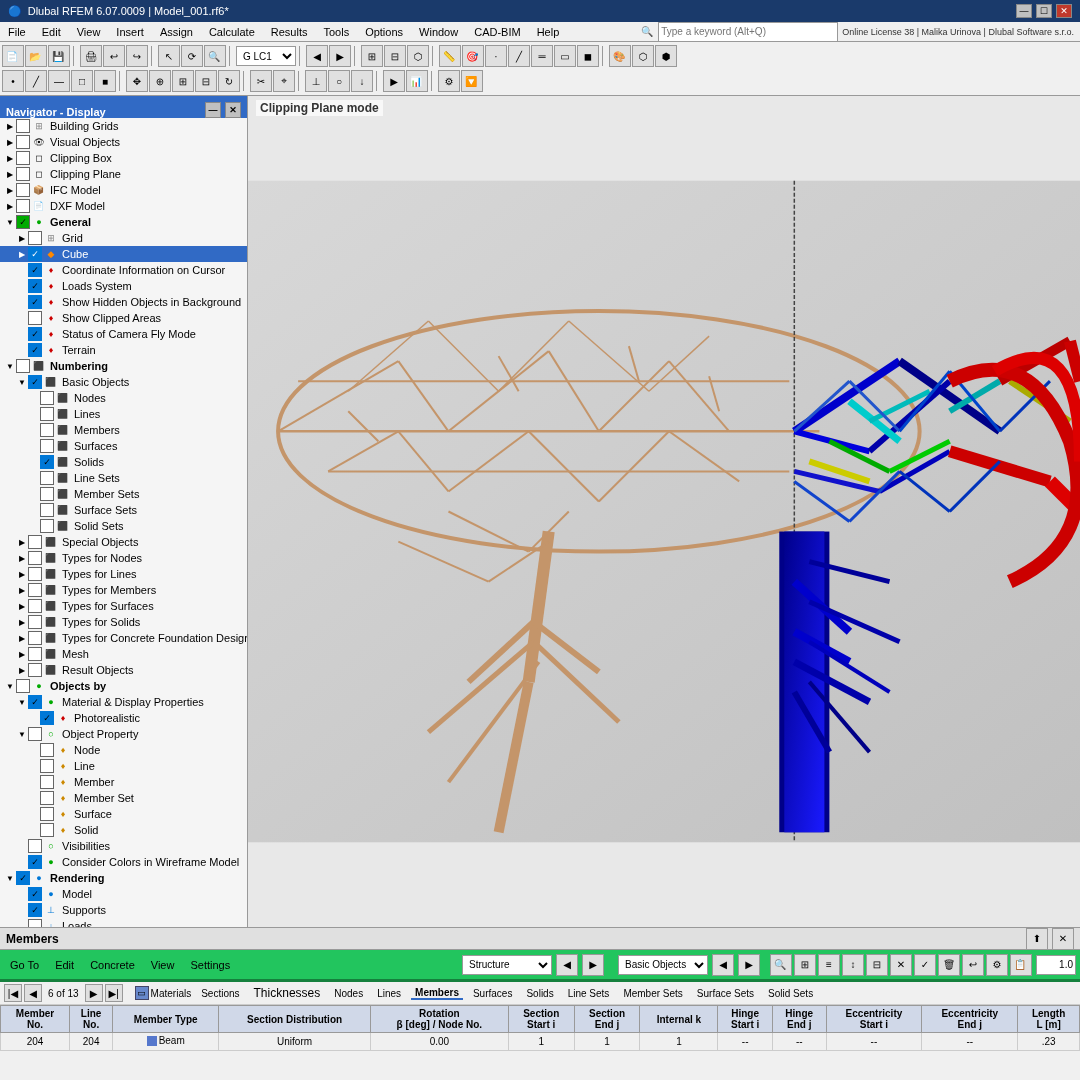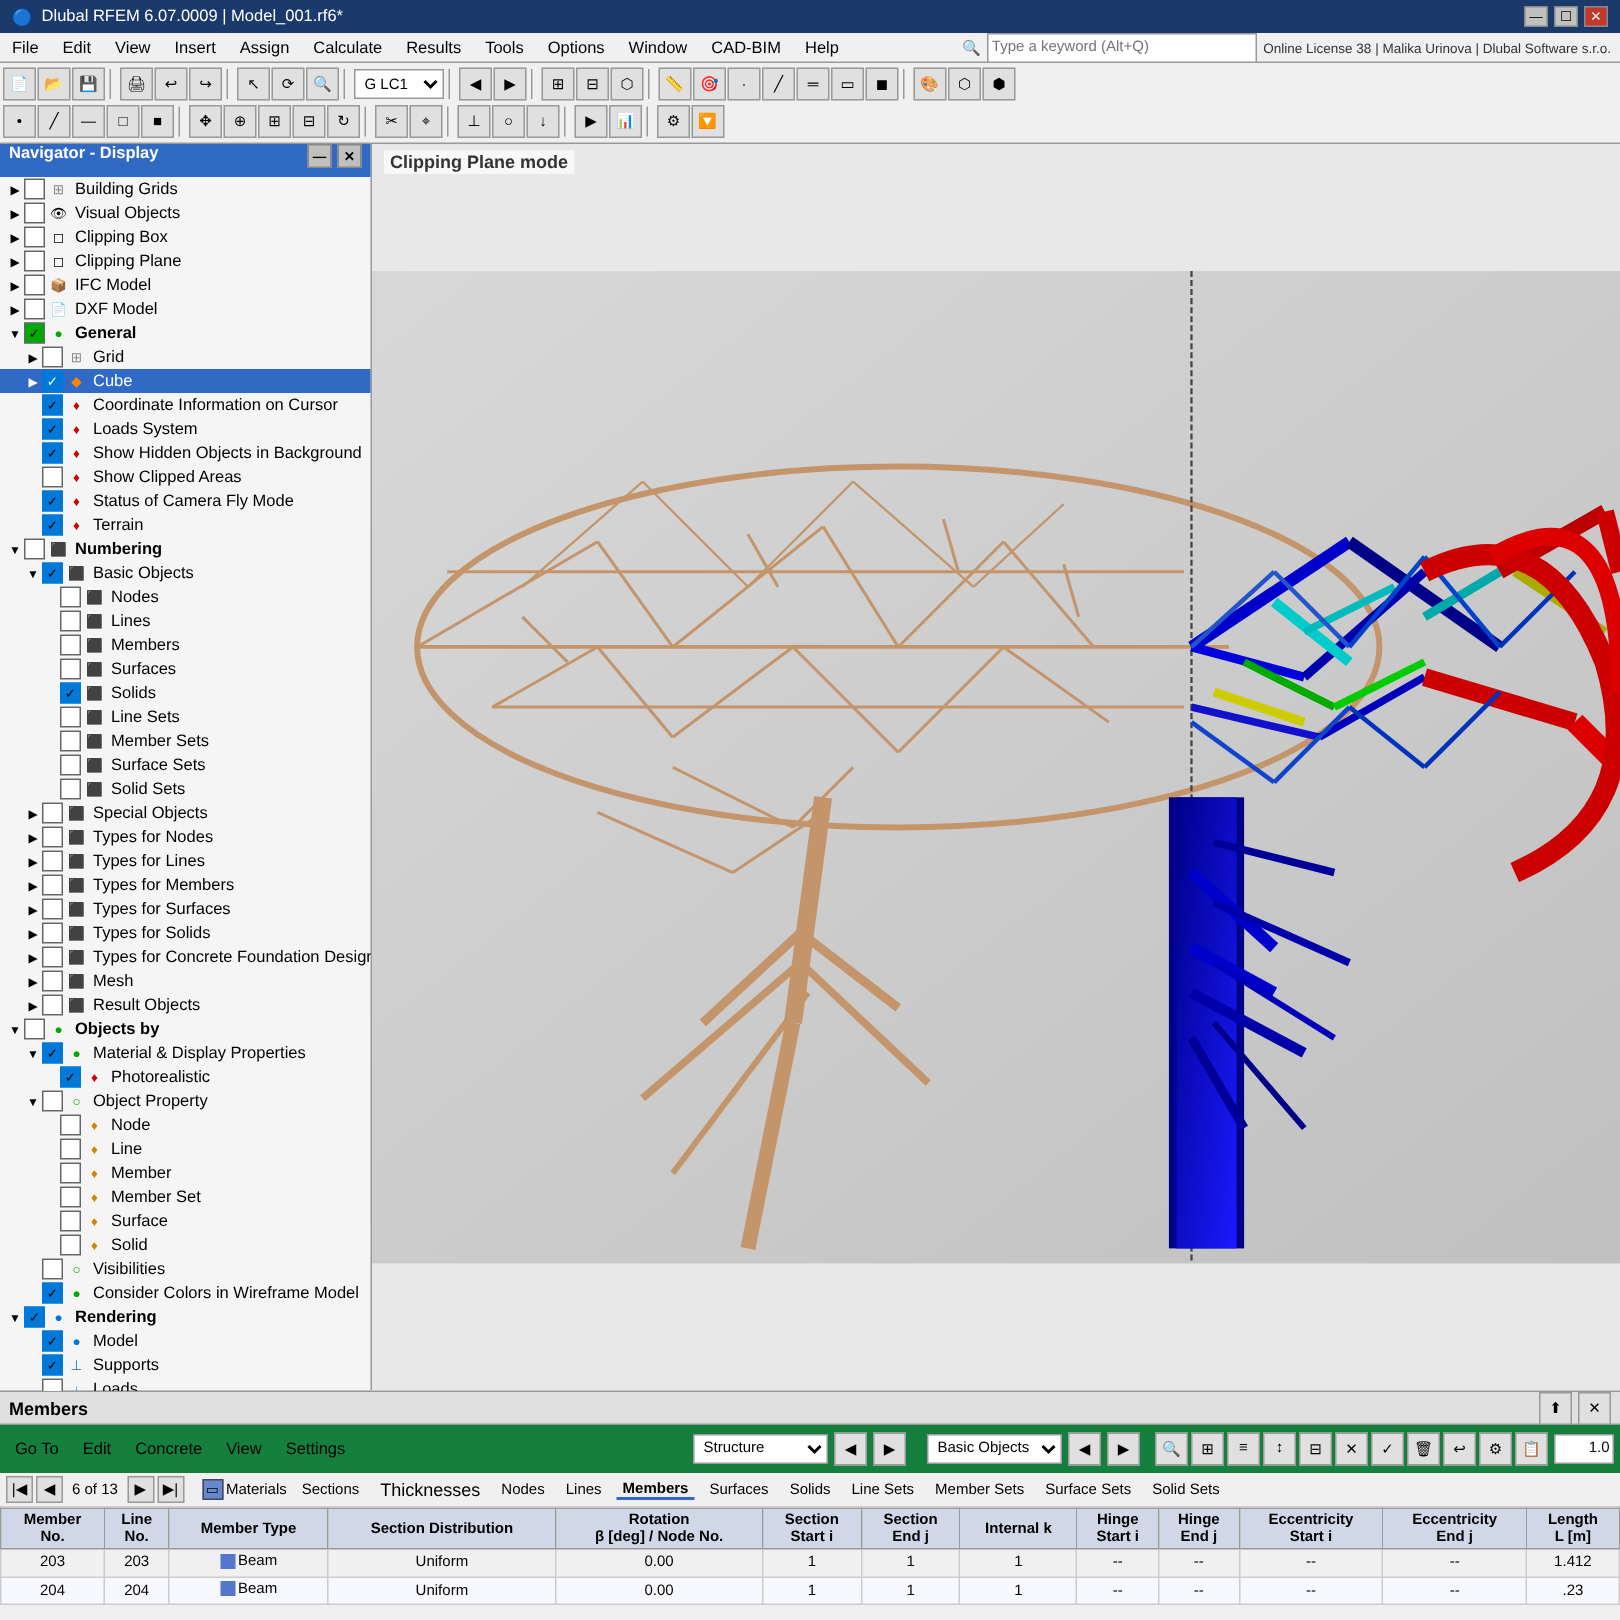--- a/index.html
+++ b/index.html
@@ -21,21 +21,21 @@
     .tb-btn { width: 22px; height: 22px; background: #e0e0e0; border: 1px solid #999; display: flex; align-items: center; justify-content: center; cursor: pointer; font-size: 10px; flex-shrink: 0; }
     .tb-sep { width: 4px; height: 20px; border-left: 1px solid #999; margin: 0 2px; flex-shrink: 0; }
     .tb-combo { height: 20px; background: #fff; border: 1px solid #999; padding: 0 2px; font-size: 10px; min-width: 40px; }
     
     
     .main-area { display: flex; flex-direction: column; height: calc(1080px - 22px - 20px - 52px); }
     .content-area { display: flex; flex: 1; overflow: hidden; }
     
     
     .navigator { width: 248px; height: 100%; background: #f5f5f5; border-right: 1px solid #999; display: flex; flex-direction: column; flex-shrink: 0; }
-    .navigator-header { height: 22px; background: #316ac5; color: #fff; display: flex; align-items: flex-start; justify-content: space-between; padding: 0 6px; font-size: 11px; font-weight: bold; }
+    .navigator-header { height: 22px; background: #316ac5; color: #fff; display: flex; align-items: flex-end; justify-content: space-between; padding: 0 6px; font-size: 11px; font-weight: bold; }
     .navigator-header-right { display: flex; gap: 4px; }
     .nav-header-btn { width: 16px; height: 16px; background: #c0c0c0; border: 1px solid #888; display: flex; align-items: center; justify-content: center; cursor: pointer; font-size: 9px; color: #000; }
     .navigator-tree { flex: 1; overflow-y: auto; overflow-x: hidden; }
     .tree-item { display: flex; align-items: center; height: 16px; cursor: pointer; padding-left: 4px; white-space: nowrap; }
     .tree-item.selected { background: #316ac5; color: #fff; }
     .tree-expand { width: 12px; height: 16px; display: flex; align-items: center; justify-content: center; font-size: 8px; flex-shrink: 0; }
     .tree-checkbox { width: 14px; height: 14px; border: 1px solid #666; background: #fff; flex-shrink: 0; display: flex; align-items: center; justify-content: center; font-size: 9px; }
     .tree-checkbox.checked::after { content: '✓'; }
     .tree-icon { width: 14px; height: 14px; flex-shrink: 0; margin: 0 2px; display: flex; align-items: center; justify-content: center; font-size: 9px; }
     .tree-label { font-size: 11px; margin-left: 2px; }
@@ -45,21 +45,21 @@
     
     
     .viewport { flex: 1; position: relative; background: #e8e8e8; overflow: hidden; }
     .viewport-label { position: absolute; top: 4px; left: 8px; font-size: 12px; font-weight: bold; color: #333; z-index: 5; background: rgba(255,255,255,0.7); padding: 1px 4px; }
     
     
     .members-panel { height: 155px; background: #f0f0f0; border-top: 1px solid #999; display: flex; flex-direction: column; }
     .members-header { height: 22px; background: #e0e0e0; display: flex; align-items: center; justify-content: space-between; padding: 0 6px; border-bottom: 1px solid #999; }
     .members-header-title { font-size: 12px; font-weight: bold; }
     .members-header-right { display: flex; gap: 4px; }
-    .members-toolbar { height: 32px; background: #15803d; display: flex; align-items: center; gap: 4px; padding: 0 4px; border-bottom: 1px solid #15803d; }
+    .members-toolbar { height: 32px; background: #22c55e; display: flex; align-items: center; gap: 4px; padding: 0 4px; border-bottom: 3px solid #15803d; }
     .members-toolbar-btn { padding: 2px 6px; font-size: 11px; cursor: pointer; }
     .members-combo { height: 20px; background: #fff; border: 1px solid #999; padding: 0 2px; font-size: 10px; }
     .members-table-area { flex: 1; overflow: auto; }
     .members-table { width: 100%; border-collapse: collapse; font-size: 10px; }
     .members-table th { background: #d0d8e8; border: 1px solid #999; padding: 2px 4px; text-align: center; font-weight: bold; position: sticky; top: 0; white-space: nowrap; }
     .members-table td { border: 1px solid #ccc; padding: 2px 4px; text-align: center; }
     .members-table tr:nth-child(even) td { background: #f8f8ff; }
     
     
     .svg-container { width: 100%; height: 100%; }
@@ -704,35 +704,20 @@
             <th>Internal k</th>
             <th>Hinge<br>Start i</th>
             <th>Hinge<br>End j</th>
             <th>Eccentricity<br>Start i</th>
             <th>Eccentricity<br>End j</th>
             <th>Length<br>L [m]</th>
           </tr>
         </thead>
         <tbody>
           <tr>
-            <td>203</td>
-            <td>203</td>
-            <td><span style="display:inline-flex;align-items:center;gap:2px;"><span style="width:10px;height:10px;background:#5577cc;display:inline-block;"></span>Beam</span></td>
-            <td>Uniform</td>
-            <td>0.00</td>
-            <td>1</td>
-            <td>1</td>
-            <td>1</td>
-            <td>--</td>
-            <td>--</td>
-            <td>--</td>
-            <td>--</td>
-            <td>1.412</td>
-          </tr>
-          <tr>
             <td>204</td>
             <td>204</td>
             <td><span style="display:inline-flex;align-items:center;gap:2px;"><span style="width:10px;height:10px;background:#5577cc;display:inline-block;"></span>Beam</span></td>
             <td>Uniform</td>
             <td>0.00</td>
             <td>1</td>
             <td>1</td>
             <td>1</td>
             <td>--</td>
             <td>--</td>

